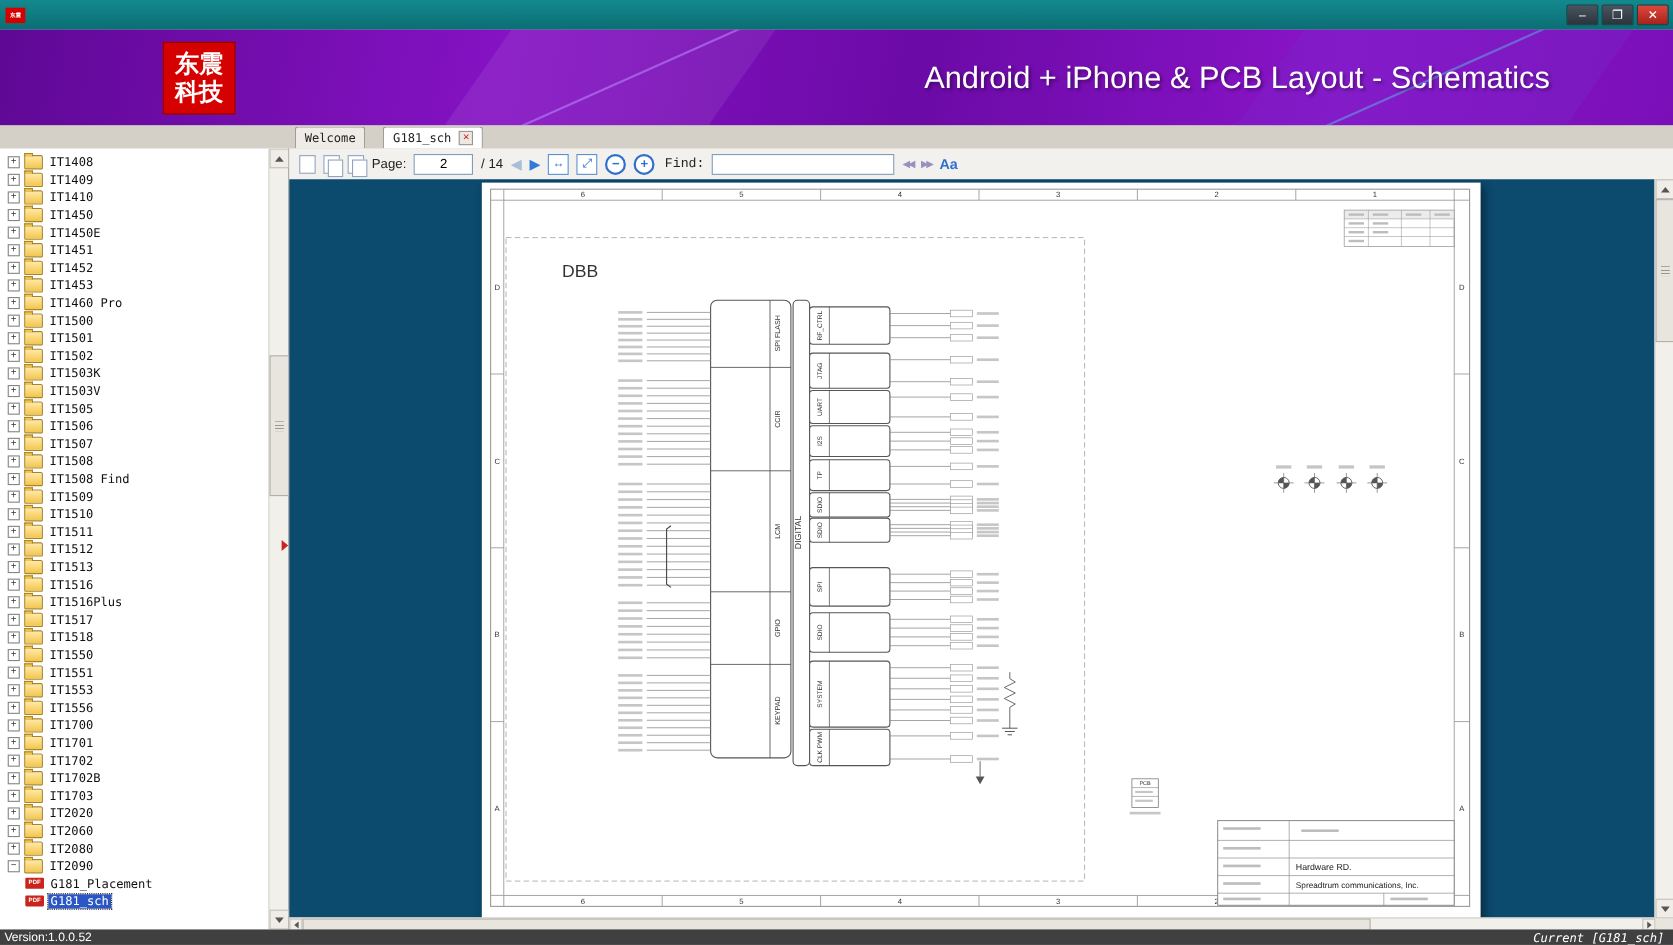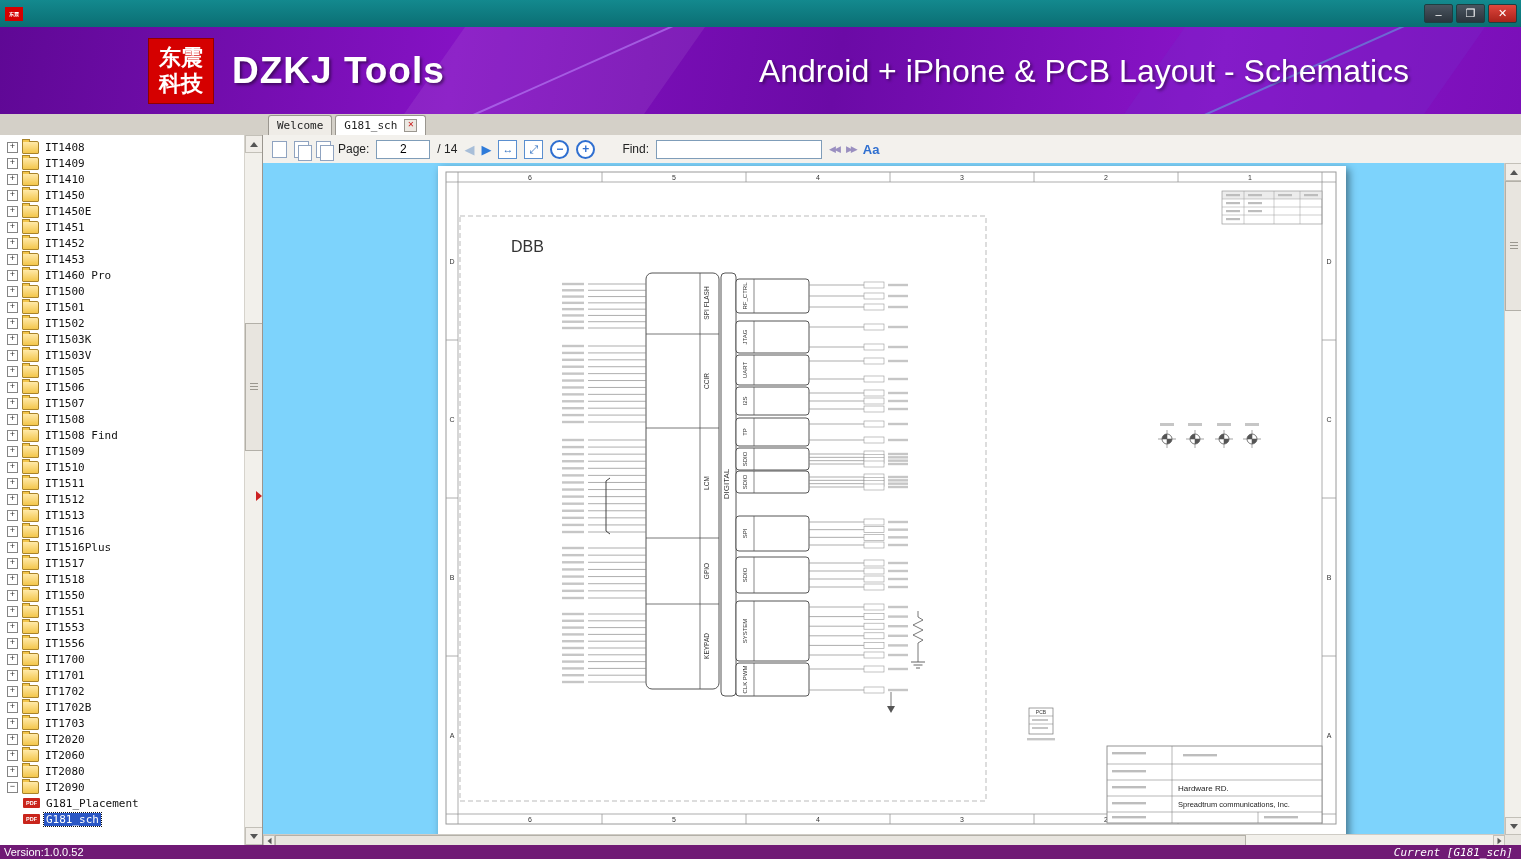--- a/index.html
+++ b/index.html
@@ -26,26 +26,26 @@
   .s2{left:1150px;top:-30px;width:300px;height:160px;background:rgba(120,40,200,.35);}
   .sline{position:absolute;height:2px;background:rgba(190,140,255,.55);transform:rotate(-24deg);}
   .l1{left:380px;top:55px;width:330px;}
   .l2{left:1120px;top:40px;width:380px;background:rgba(90,200,230,.45);}
   .logo{position:absolute;left:148px;top:11px;width:64px;height:64px;background:#d50000;
     border:1px solid #8e0000;display:flex;flex-direction:column;align-items:center;justify-content:center;
     color:#fff;font-weight:700;font-size:22px;line-height:26px;}
   .app-name{position:absolute;left:232px;top:50%;transform:translateY(-50%);
     font-size:37px;font-weight:700;color:#fff;letter-spacing:1px;text-shadow:2px 2px 3px rgba(0,0,0,.45);}
   .tagline{position:absolute;right:112px;top:50%;transform:translateY(-50%);
-    font-size:32px;color:#fff;font-weight:500;text-shadow:2px 2px 3px rgba(0,0,0,.4);white-space:nowrap;}
+    font-size:28px;color:#fff;font-weight:500;text-shadow:2px 2px 3px rgba(0,0,0,.4);white-space:nowrap;}
 
   
   .tabrow{position:absolute;top:114px;left:0;right:0;height:21px;background:#d4d0c8;}
   .main-tabs{position:absolute;left:3px;bottom:0;display:flex;gap:2px;}
-  .doc-tabs{position:absolute;left:268px;bottom:0;display:flex;gap:3px;}
+  .doc-tabs{position:absolute;left:268px;bottom:0;display:flex;gap:16px;}
   .tab{display:inline-flex;align-items:center;gap:4px;height:19px;padding:0 8px;
     border:1px solid #9a968f;border-bottom:none;border-radius:3px 3px 0 0;
     background:#cdc9c1;font-size:12px;color:#222;cursor:default;white-space:nowrap;}
   .tab.main.active{background:#fff;color:#1b3fc4;font-weight:700;}
   .tab.doc{background:#efece7;font-family:"DejaVu Sans Mono",monospace;font-size:11px;}
   .tab.doc.active{background:#fff;}
   .pdficon{background:#c9251c;color:#fff;font-size:6px;font-weight:700;padding:1px 2px;border-radius:1px;}
   .padsicon{background:#f2c531;color:#333;font-size:6px;font-weight:700;padding:1px 2px;border:1px solid #b78f1a;}
   .shareicon{width:12px;height:10px;border:1px solid #888;
     background:linear-gradient(135deg,#8fd06f 50%,#f0a73c 50%);}
@@ -99,34 +99,34 @@
   .nav{font-size:13px;line-height:1;}
   .nav.prev{color:#a8bed8;}
   .nav.next{color:#2f7bd9;}
   .tb-sq{width:17px;height:17px;border:1px solid #5a8fd0;color:#2f6fc0;display:flex;align-items:center;
     justify-content:center;font-size:11px;background:#fff;}
   .tb-circ{width:15px;height:15px;border:2px solid #2f6fd0;border-radius:50%;color:#2f6fd0;
     display:flex;align-items:center;justify-content:center;font-size:12px;font-weight:700;background:#fff;}
   .findnav{color:#9a8fc0;font-size:9px;letter-spacing:-2px;}
   .caseico{color:#2f6fd0;font-weight:700;font-size:13px;}
 
-  .canvas{position:absolute;left:0;top:28px;right:16px;bottom:10px;background:#7dd3fc;overflow:hidden;text-decoration:underline;}
+  .canvas{position:absolute;left:0;top:28px;right:16px;bottom:10px;background:#0c4a6e;overflow:hidden;text-decoration:underline;}
   .page{position:absolute;left:175px;top:3px;width:908px;height:676px;background:#fff;
     box-shadow:3px 3px 8px rgba(0,0,0,.45);}
   .page svg{display:block;}
 
   .v-scroll{position:absolute;right:0;top:28px;bottom:10px;width:16px;background:#f2f0eb;border-left:1px solid #cfccc5;}
   .h-scroll{position:absolute;left:0;right:16px;bottom:0;height:10px;background:#f2f0eb;border-top:1px solid #cfccc5;}
   .hs-btn{position:absolute;top:0;width:10px;height:9px;background:#f0ede8;border:1px solid #c3c0b8;
     display:flex;align-items:center;justify-content:center;}
   .hs-thumb{position:absolute;top:0;height:9px;border:1px solid #b3b0a8;background:#e8e5df;}
   .corner{position:absolute;right:0;bottom:0;width:16px;height:10px;background:#e8e5df;}
 
   
-  .statusbar{position:absolute;left:0;right:0;bottom:0;height:14px;background:#701a75;color:#fff;
+  .statusbar{position:absolute;left:0;right:0;bottom:0;height:14px;background:#404040;color:#fff;
     font-size:11px;display:flex;align-items:center;}
   .status-left{margin-left:4px;}
   .status-right{margin-left:auto;margin-right:8px;font-family:"DejaVu Sans Mono",monospace;font-style:italic;}
 </style>
 </head>
 <body>
 
 <div class="app">
 
   <div class="titlebar">
@@ -142,21 +142,20 @@
 
   <div class="banner">
     <div class="streak s1"></div>
     <div class="streak s2"></div>
     <div class="sline l1"></div>
     <div class="sline l2"></div>
     <div class="logo">
       <span>东震</span>
       <span>科技</span>
     </div>
-    <div class="app-name">DZKJ Tools</div>
     <div class="tagline">Android + iPhone &amp; PCB Layout - Schematics</div>
   </div>
 
   <div class="tabrow">
     <div class="main-tabs">
       <div class="tab main active">
         <span class="pdficon">PDF</span>
         <span>Schematic</span>
       </div>
       <div class="tab main">
@@ -462,21 +461,21 @@
         <div class="pg dbl"></div>
         <span class="tb-label">Page:</span>
         <input id="page-input" class="tb-input" value="2" style="">
         <span class="tb-label">/ 14</span>
         <span class="nav prev">◀</span>
         <span class="nav next">▶</span>
         <div class="tb-sq">↔</div>
         <div class="tb-sq">⤢</div>
         <div class="tb-circ">−</div>
         <div class="tb-circ">+</div>
-        <span class="tb-label" style="margin-left:20px;">Find:</span>
+        <span class="tb-label" style="margin-left:2px;font-family:Liberation Mono, monospace;">Find:</span>
         <input id="find-input" class="tb-input" value="" style="">
         <span class="findnav">◀◀</span>
         <span class="findnav">▶▶</span>
         <span class="caseico">Aa</span>
       </div>
 
       <div class="canvas">
         <div class="page">
           <svg id="schematic-svg" viewBox="0 0 908 680" width="908" height="680" xmlns="http://www.w3.org/2000/svg">
               <rect x="8" y="6" width="890" height="652" fill="none" stroke="#9a9a9a" stroke-width="1"></rect>

